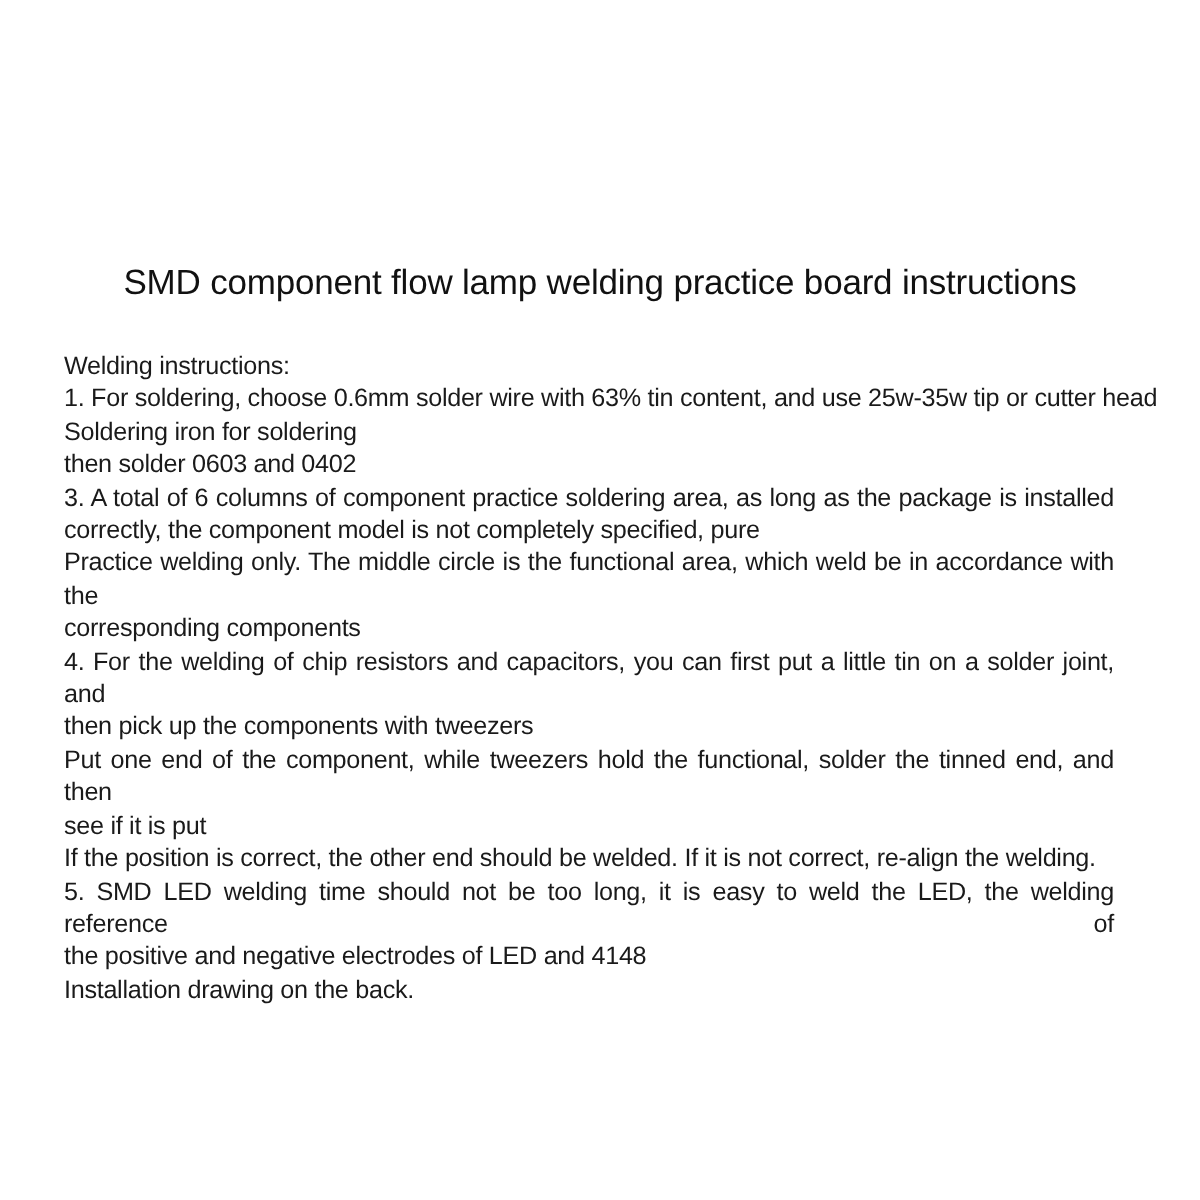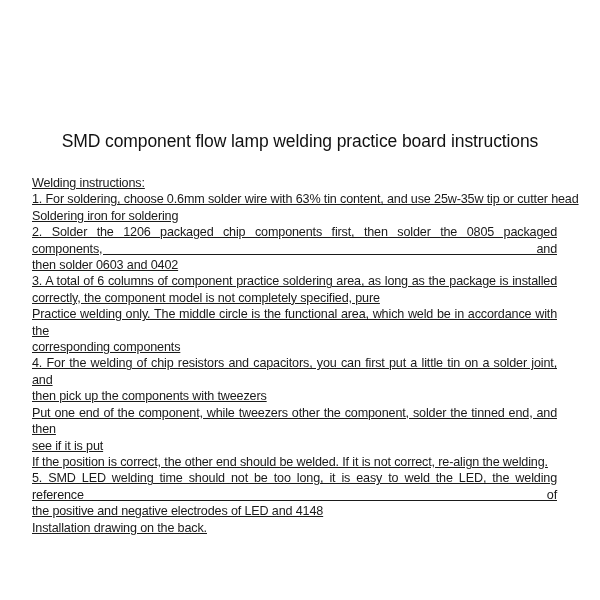--- a/index.html
+++ b/index.html
@@ -1,40 +1,39 @@
 <!DOCTYPE html>
 <html><head>
 <meta charset="utf-8">
 <style>
   html, body { margin: 0; padding: 0; background: #ffffff; }
   body { width: 600px; height: 600px; position: relative; overflow: hidden;
          font-family: "Liberation Sans", "DejaVu Sans", sans-serif; color: #1a1a1a; }
   .title { position: absolute; top: 131px; left: 0; width: 600px; text-align: center;
            font-size: 17.5px; letter-spacing: -0.1px; color: #111; }
   .body { position: absolute; top: 175px; left: 32px; width: 525px; font-size: 12.6px;
-          line-height: 16.4px; letter-spacing: -0.15px; text-decoration: underline; }
+          line-height: 16.4px; letter-spacing: -0.15px; }
   .line { display: block; white-space: nowrap; }
   .line.j { text-align: justify; text-align-last: justify; white-space: normal; }
 </style>
 </head>
 <body>
 
 <div class="title">SMD component flow lamp welding practice board instructions</div>
 
 <div class="body">
   <span class="line">Welding instructions:</span>
   <span class="line">1. For soldering, choose 0.6mm solder wire with 63% tin content, and use 25w-35w tip or cutter head</span>
   <span class="line">Soldering iron for soldering</span>
-  <span class="line j">2. Solder the 1206 packaged chip components first, then solder the 0805 packaged components, and</span>
   <span class="line">then solder 0603 and 0402</span>
   <span class="line j">3. A total of 6 columns of component practice soldering area, as long as the package is installed</span>
   <span class="line">correctly, the component model is not completely specified, pure</span>
   <span class="line j">Practice welding only. The middle circle is the functional area, which weld be in accordance with the</span>
   <span class="line">corresponding components</span>
   <span class="line j">4. For the welding of chip resistors and capacitors, you can first put a little tin on a solder joint, and</span>
   <span class="line">then pick up the components with tweezers</span>
-  <span class="line j">Put one end of the component, while tweezers other the component, solder the tinned end, and then</span>
+  <span class="line j">Put one end of the component, while tweezers hold the functional, solder the tinned end, and then</span>
   <span class="line">see if it is put</span>
   <span class="line">If the position is correct, the other end should be welded. If it is not correct, re-align the welding.</span>
   <span class="line j">5. SMD LED welding time should not be too long, it is easy to weld the LED, the welding reference of</span>
   <span class="line">the positive and negative electrodes of LED and 4148</span>
   <span class="line">Installation drawing on the back.</span>
 </div>
 
 </body></html>

